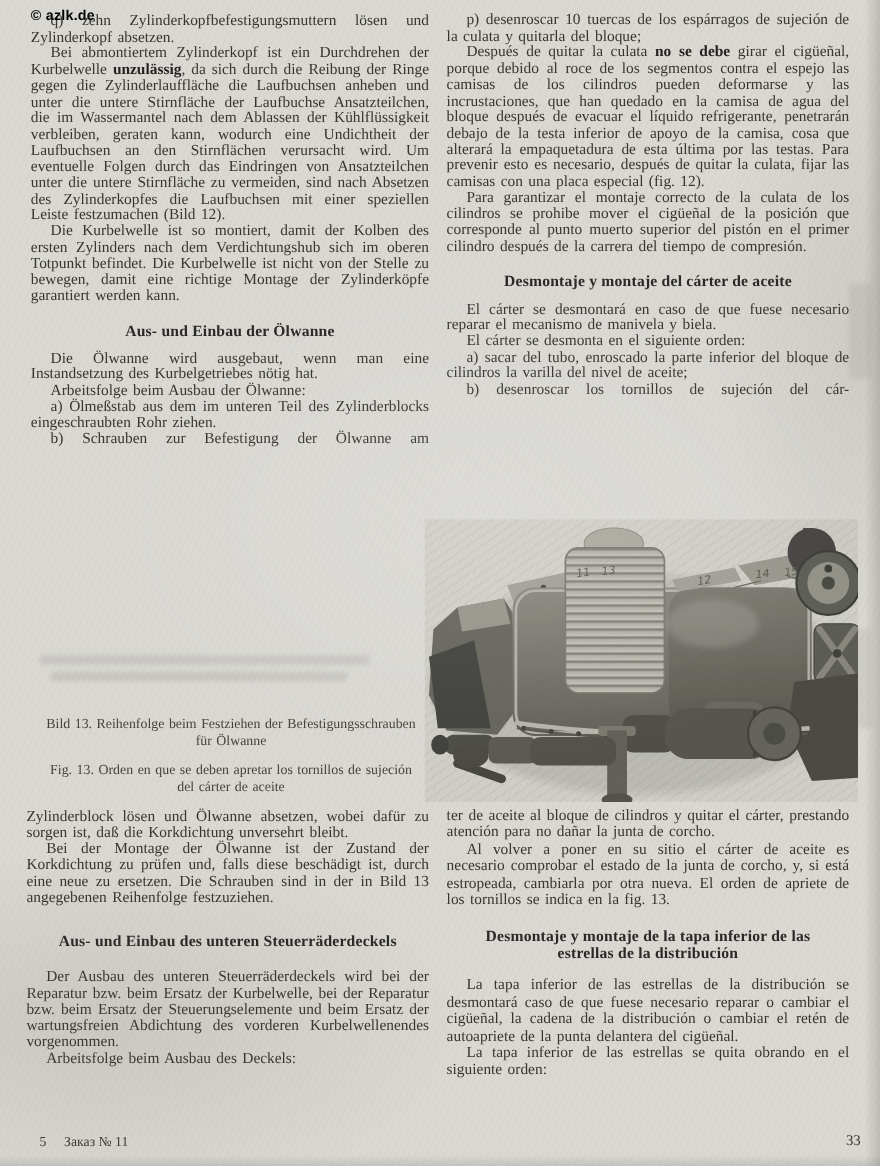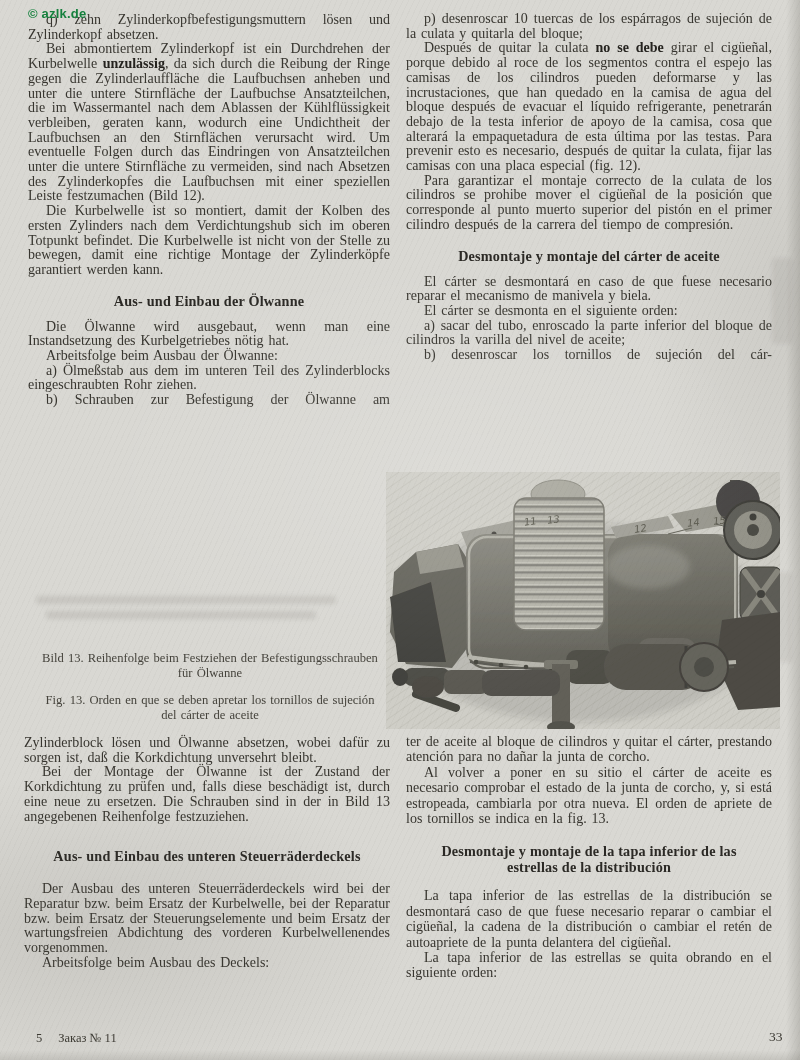--- a/index.html
+++ b/index.html
@@ -21,21 +21,21 @@
       repeating-linear-gradient(115deg, rgba(70,68,60,0.030) 0 1px, transparent 1px 5px);
   }
   .edge-right { position:absolute; right:0; top:0; width:14px; height:100%; z-index:6; pointer-events:none;
     background:linear-gradient(to right, rgba(0,0,0,0), rgba(75,73,65,0.20)); }
   .edge-bottom { position:absolute; left:0; bottom:0; width:100%; height:10px; z-index:6; pointer-events:none;
     background:linear-gradient(to bottom, rgba(0,0,0,0), rgba(75,73,65,0.14)); }
 
   .watermark {
     position:absolute; left:28px; top:6px; z-index:7;
     font-family:"Liberation Sans", sans-serif; font-weight:bold;
-    font-size:13px; color:#15803d; letter-spacing:0.2px;
+    font-size:13px; color:#000000; letter-spacing:0.2px;
   }
 
   p { margin:0; text-align:justify; font-size:14px; line-height:14.7px; word-spacing:1.4px; }
   .indent { text-indent:18px; }
   .force-just { text-align-last:justify; }
   b { color:#24221e; }
   .head {
     font-size:14.2px; font-weight:bold; text-align:center;
     margin:15px 6px 11px; line-height:16px; letter-spacing:0.2px; color:#2b2925;
   }

